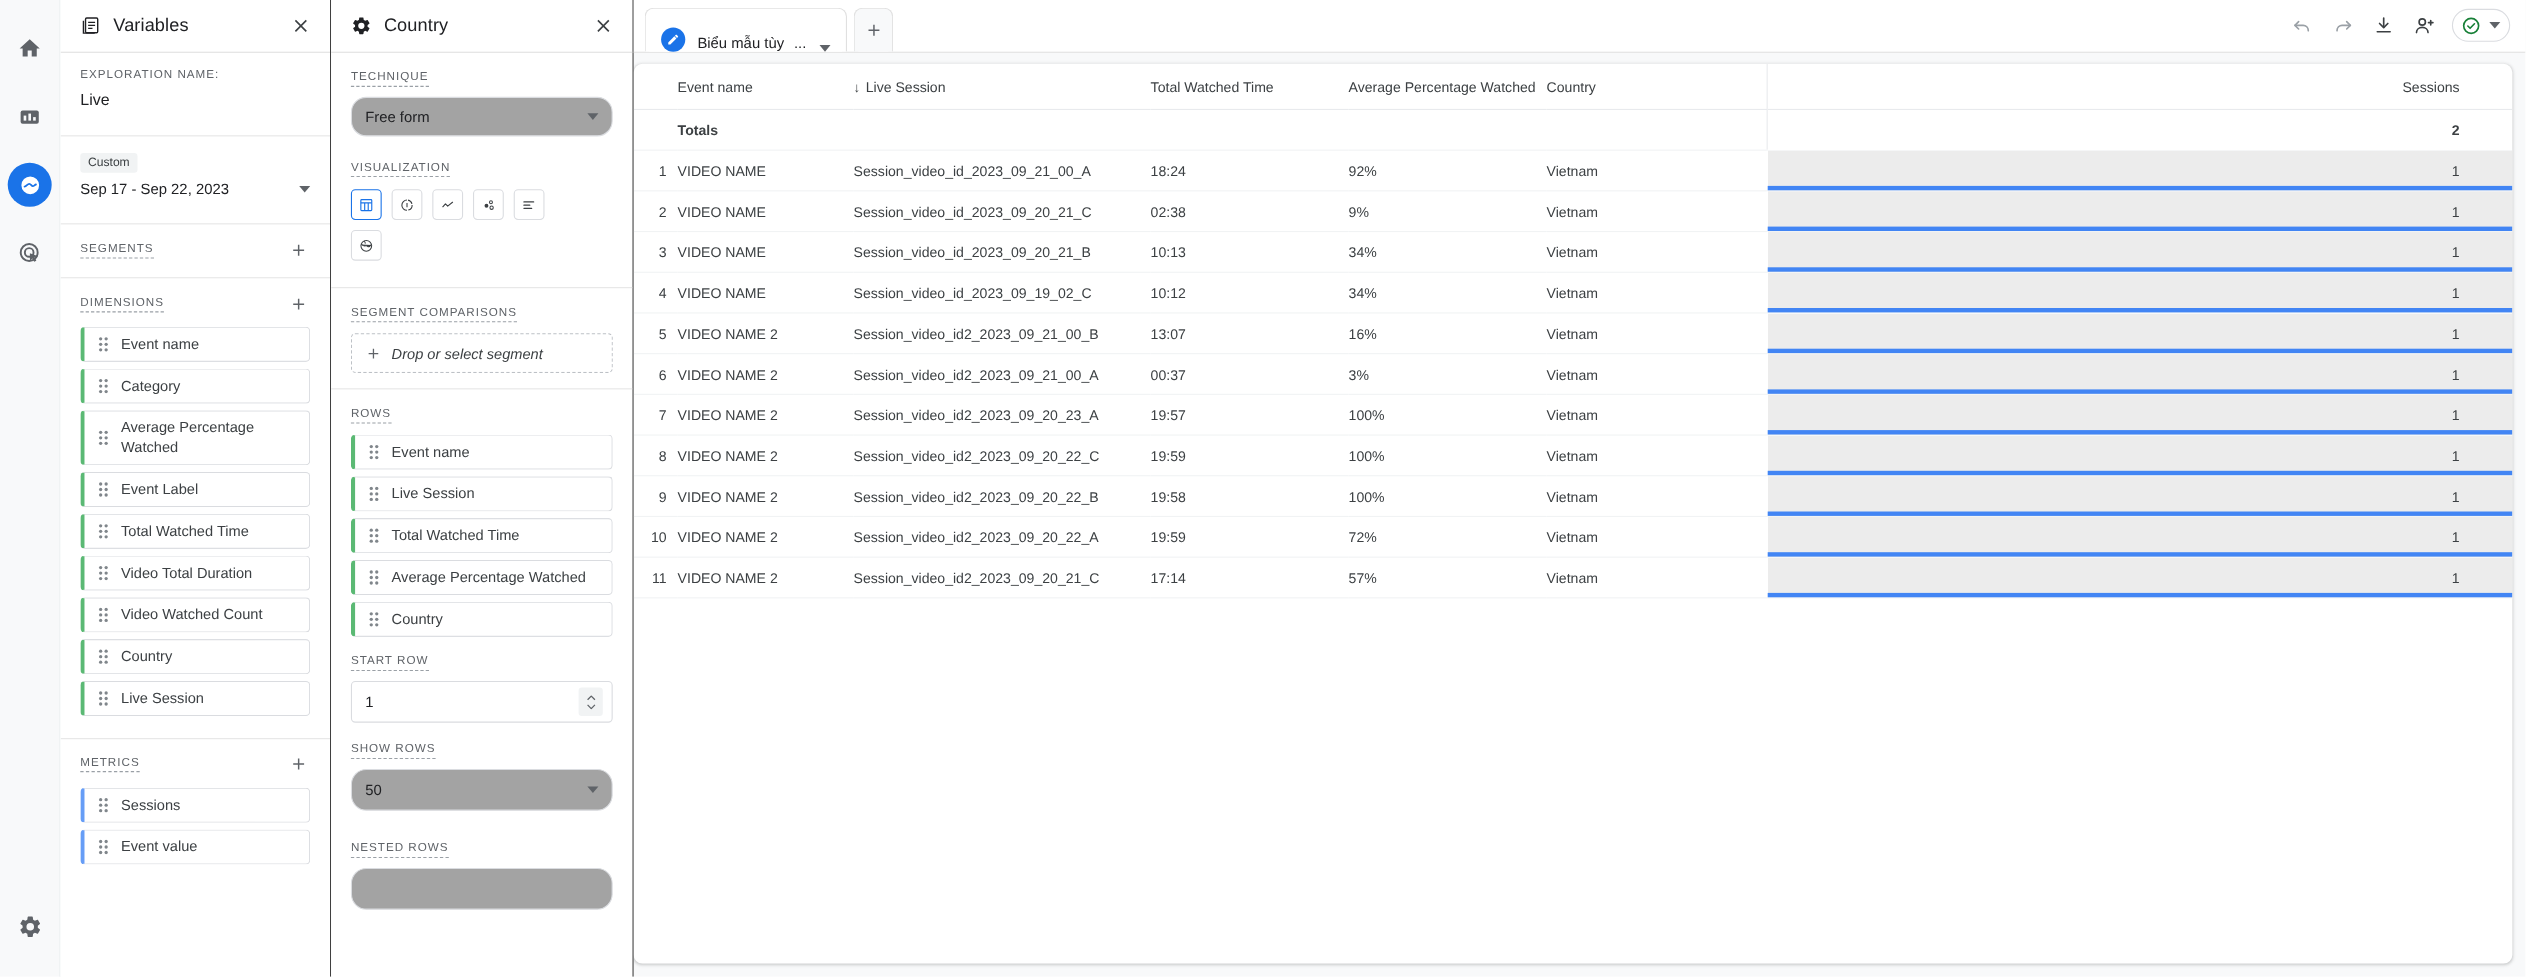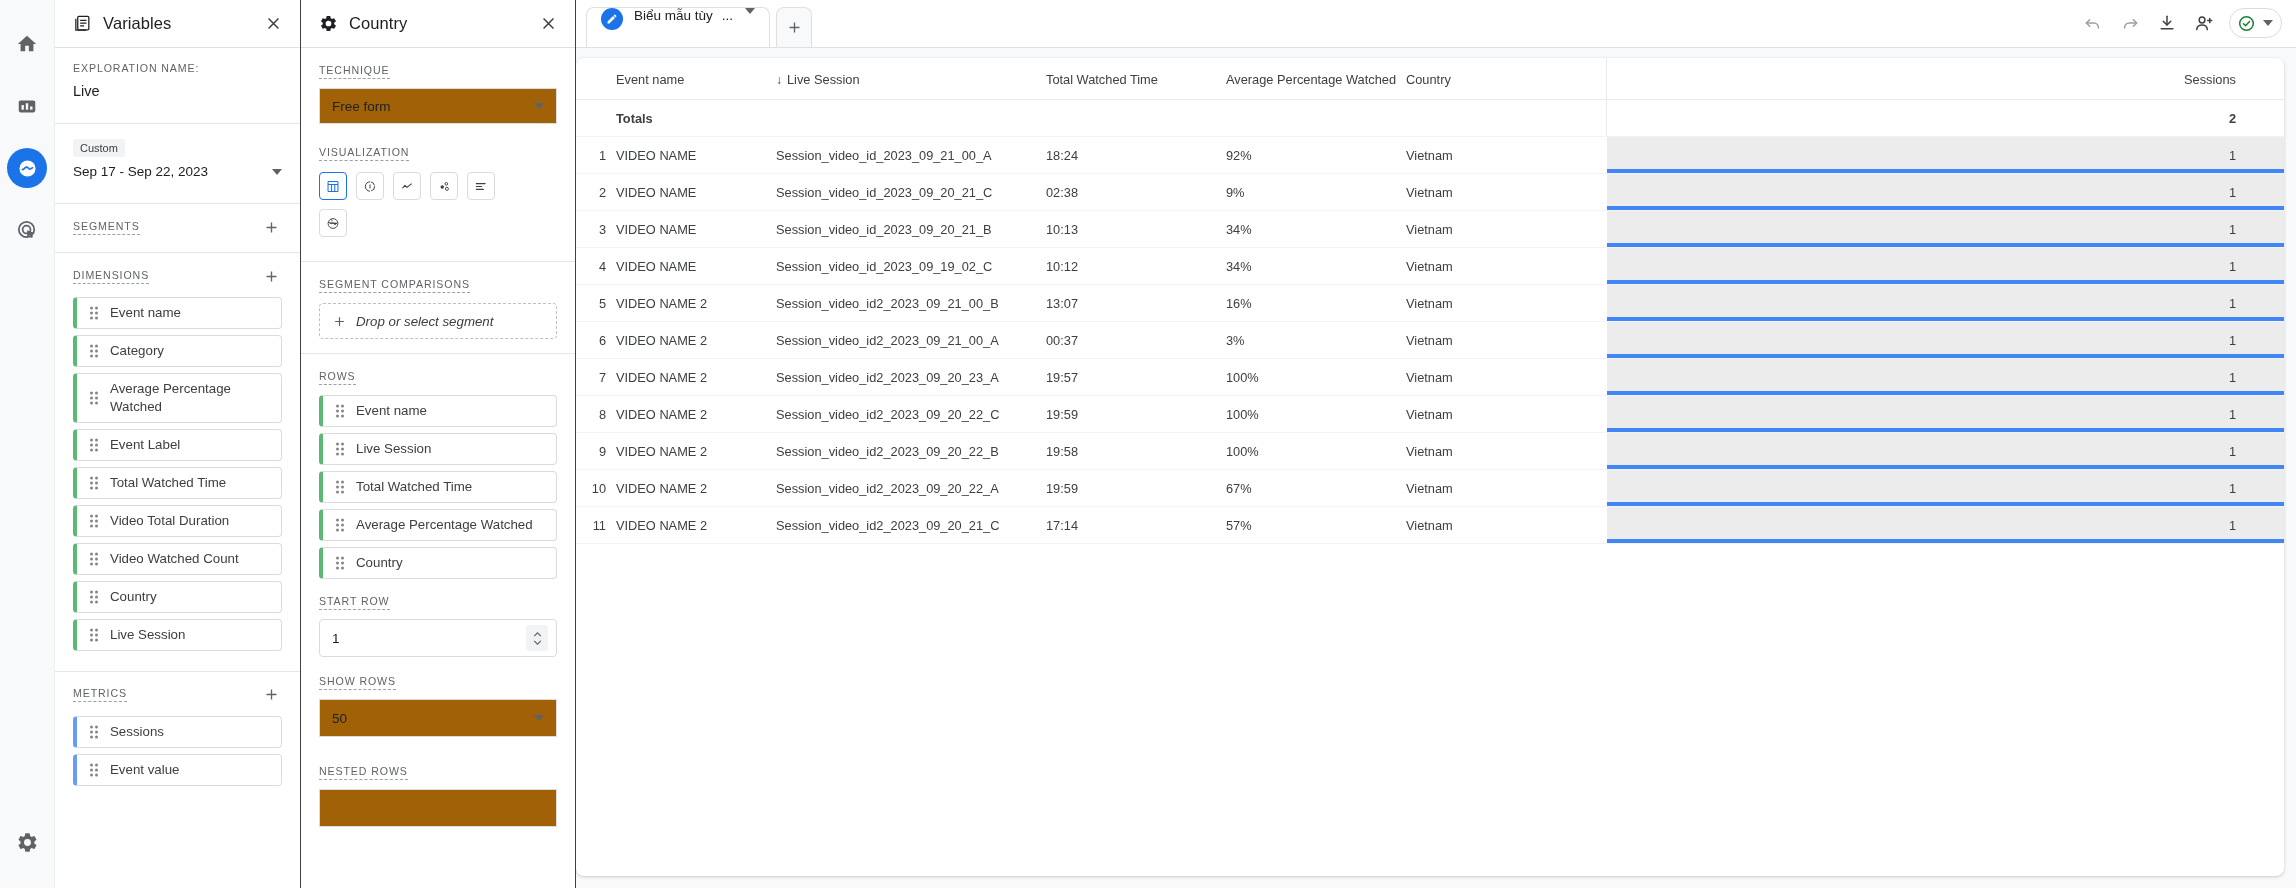--- a/index.html
+++ b/index.html
@@ -71,23 +71,23 @@
     border: 1px solid #dadce0; border-radius: 4px; background: #fff;
     margin-bottom: 6px; border-left: 4px solid #5bb974;
     padding: 6px 8px 6px 8px; cursor: grab;
   }
   .pill.metric { border-left-color: #669df6; }
   .pill .grip { flex: 0 0 12px; margin-right: 10px; margin-left: 3px; }
   .pill .pill-txt { font-size: 13.3px; color: #3c4043; line-height: 1.35; }
 
   
   .sel-box {
-    height: 36px; border: 1px solid #dadce0; border-radius: 0;
+    height: 36px; border: 1px solid #dadce0; border-radius: 14px;
     display: flex; align-items: center; padding: 0 12px; margin-top: 9px;
-    background: #a16207; cursor: pointer;
+    background: #a3a3a3; cursor: pointer;
   }
   .sel-box .sb-txt { flex: 1 1 auto; font-size: 13.5px; color: #202124; }
   .viz-grid { display: flex; flex-wrap: wrap; gap: 9px; margin-top: 11px; width: 205px; }
   .viz-btn {
     width: 28px; height: 28px; border: 1px solid #dadce0; border-radius: 4px;
     display: flex; align-items: center; justify-content: center; cursor: pointer; background:#fff;
     padding: 6px;
   }
   .viz-btn.sel { border-color: #1a73e8; }
   .drop-seg {
@@ -100,21 +100,21 @@
     display: flex; align-items: center; padding: 0 8px 0 12px; background:#fff;
   }
   .num-box .nb-val { flex: 1 1 auto; font-size: 13.5px; color: #202124; }
   .stepper { width: 22px; height: 26px; background:#f1f3f4; border-radius:3px; display:flex;flex-direction:column;align-items:center;justify-content:center; gap:3px; cursor:pointer;}
 
   
   .main { flex: 1 1 auto; height: 888px; display: flex; flex-direction: column; background: #f8f9fa; overflow: hidden; }
 
   .tabbar { height: 48px; background:#fff; display: flex; align-items: flex-end; border-bottom: 1px solid #e0e0e0; position: relative; }
   .tab {
-    display: flex; align-items: flex-start; height: 40px; padding: 0 14px 0 14px;
+    display: flex; align-items: flex-end; height: 40px; padding: 0 14px 0 14px;
     background: #fff; border: 1px solid #e0e0e0; border-bottom: none;
     border-radius: 8px 8px 0 0; margin-left: 10px; cursor: pointer;
   }
   .tab-avatar { width: 22px; height: 22px; border-radius: 50%; background: #1a73e8; display:flex;align-items:center;justify-content:center; margin-right: 11px; flex:0 0 22px;}
   .tab-title { font-size: 13.5px; color: #202124; margin-right: 9px; }
   .tab-ell { font-size: 13.5px; color: #202124; margin-right: 12px; }
   .tab-add {
     width: 36px; height: 40px; display: flex; align-items: center; justify-content: center;
     background: #f8f9fa; border: 1px solid #e0e0e0; border-bottom: none; border-radius: 8px 8px 0 0;
     margin-left: 6px; cursor: pointer;
@@ -748,21 +748,21 @@
                 <td class="metric-cell">
                   <span class="mv">1</span>
                   <span class="bar" style="width: 100%;"></span>
                 </td>
               </tr>
               <tr>
                 <td class="c-idx">10</td>
                 <td class="c-event">VIDEO NAME 2</td>
                 <td class="c-sess">Session_video_id2_2023_09_20_22_A</td>
                 <td class="c-time">19:59</td>
-                <td class="c-avg">67%</td>
+                <td class="c-avg">72%</td>
                 <td class="c-country">Vietnam</td>
                 <td class="metric-cell">
                   <span class="mv">1</span>
                   <span class="bar" style="width: 100%;"></span>
                 </td>
               </tr>
               <tr>
                 <td class="c-idx">11</td>
                 <td class="c-event">VIDEO NAME 2</td>
                 <td class="c-sess">Session_video_id2_2023_09_20_21_C</td>

